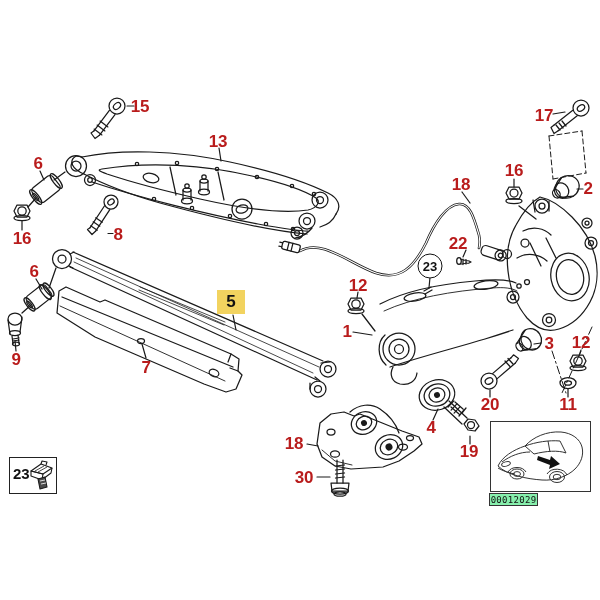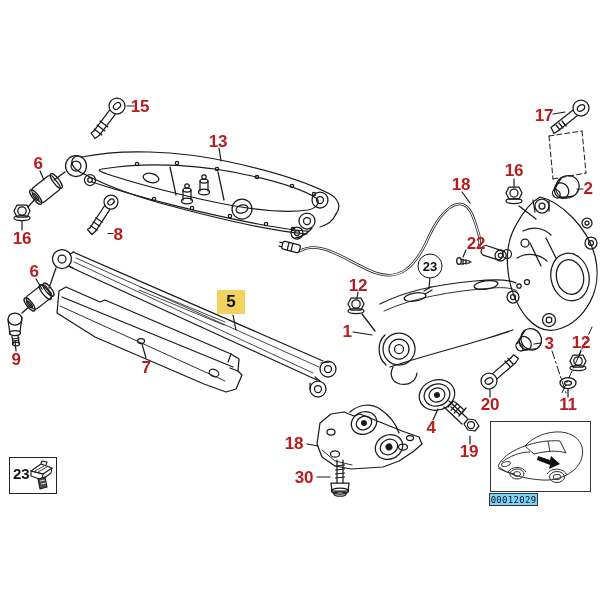--- a/index.html
+++ b/index.html
@@ -12,21 +12,21 @@
             align-items:center;justify-content:center;font-weight:700;font-size:17px;color:#111;}
   .circle-label{position:absolute;left:430px;top:266px;width:23px;height:23px;border:1.6px solid #111;
             border-radius:50%;transform:translate(-50%,-50%);display:flex;align-items:center;
             justify-content:center;font-weight:700;font-size:13px;background:#fff;}
   .inset-23{position:absolute;left:9px;top:457px;width:48px;height:37px;border:1.5px solid #222;
             background:#fff;box-sizing:border-box;}
   .inset-23 .num{position:absolute;left:3px;top:7px;font-weight:700;font-size:15px;}
   .car-box{position:absolute;left:490px;top:421px;width:101px;height:71px;border:1px solid #333;
            background:#fff;box-sizing:border-box;}
   .code-box{position:absolute;left:489px;top:493px;width:49px;height:13px;border:1px solid #333;
-            background:#7dd3fc;box-sizing:border-box;display:flex;align-items:center;justify-content:center;
+            background:#86efac;box-sizing:border-box;display:flex;align-items:center;justify-content:center;
             font-size:9px;letter-spacing:0.3px;font-family:"DejaVu Sans Mono",monospace;}
 </style>
 </head>
 <body>
 
 <div id="stage">
 
 <svg id="art" width="600" height="600" viewBox="0 0 600 600">
  <g stroke="#1a1a1a" fill="none" stroke-width="1.25" stroke-linecap="round" stroke-linejoin="round">
 
@@ -330,21 +330,21 @@
 <div class="callout" style="left:38px;top:163px">6</div>
 <div class="callout" style="left:22px;top:238px">16</div>
 <div class="callout" style="left:118px;top:234px">8</div>
 <div class="callout" style="left:34px;top:271px">6</div>
 <div class="callout" style="left:16px;top:359px">9</div>
 <div class="callout" style="left:146px;top:367px">7</div>
 <div class="callout" style="left:544px;top:115px">17</div>
 <div class="callout" style="left:514px;top:170px">16</div>
 <div class="callout" style="left:588px;top:188px">2</div>
 <div class="callout" style="left:461px;top:184px">18</div>
-<div class="callout" style="left:476px;top:243px">22</div>
+<div class="callout" style="left:458px;top:243px">22</div>
 <div class="callout" style="left:358px;top:285px">12</div>
 <div class="callout" style="left:347px;top:331px">1</div>
 <div class="callout" style="left:549px;top:343px">3</div>
 <div class="callout" style="left:581px;top:342px">12</div>
 <div class="callout" style="left:490px;top:404px">20</div>
 <div class="callout" style="left:568px;top:404px">11</div>
 <div class="callout" style="left:431px;top:427px">4</div>
 <div class="callout" style="left:294px;top:443px">18</div>
 <div class="callout" style="left:469px;top:451px">19</div>
 <div class="callout" style="left:304px;top:477px">30</div>

